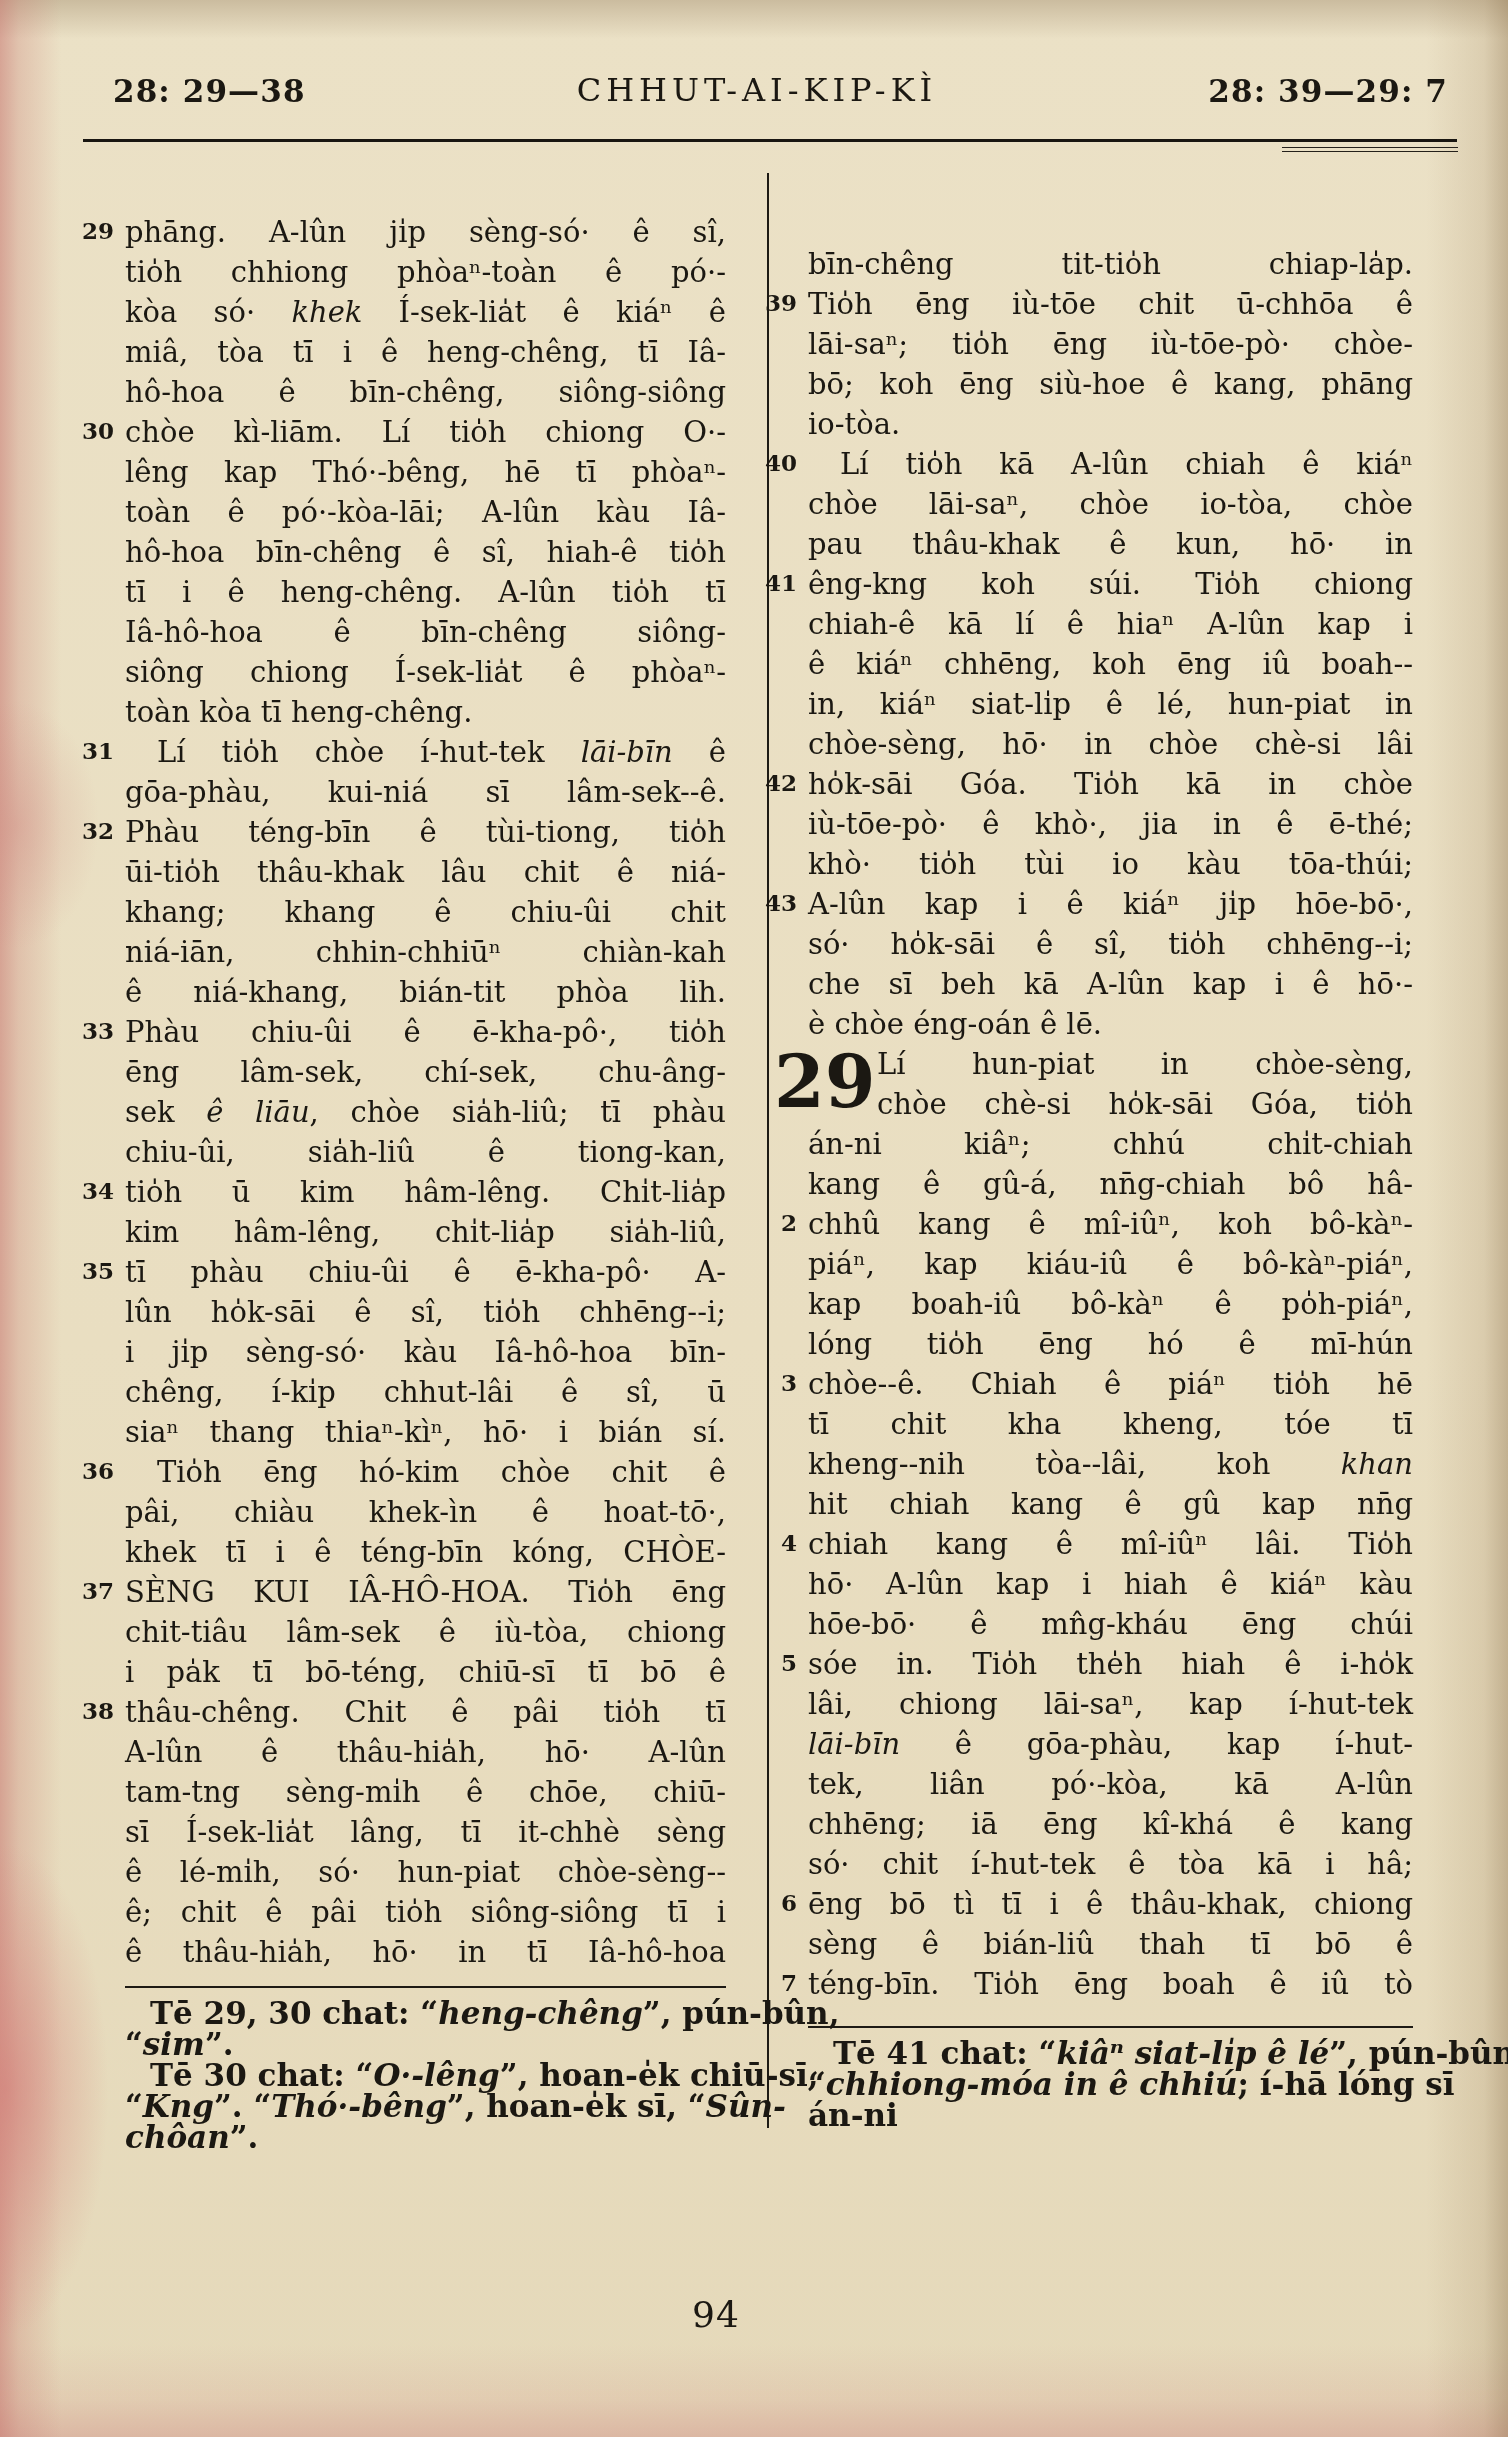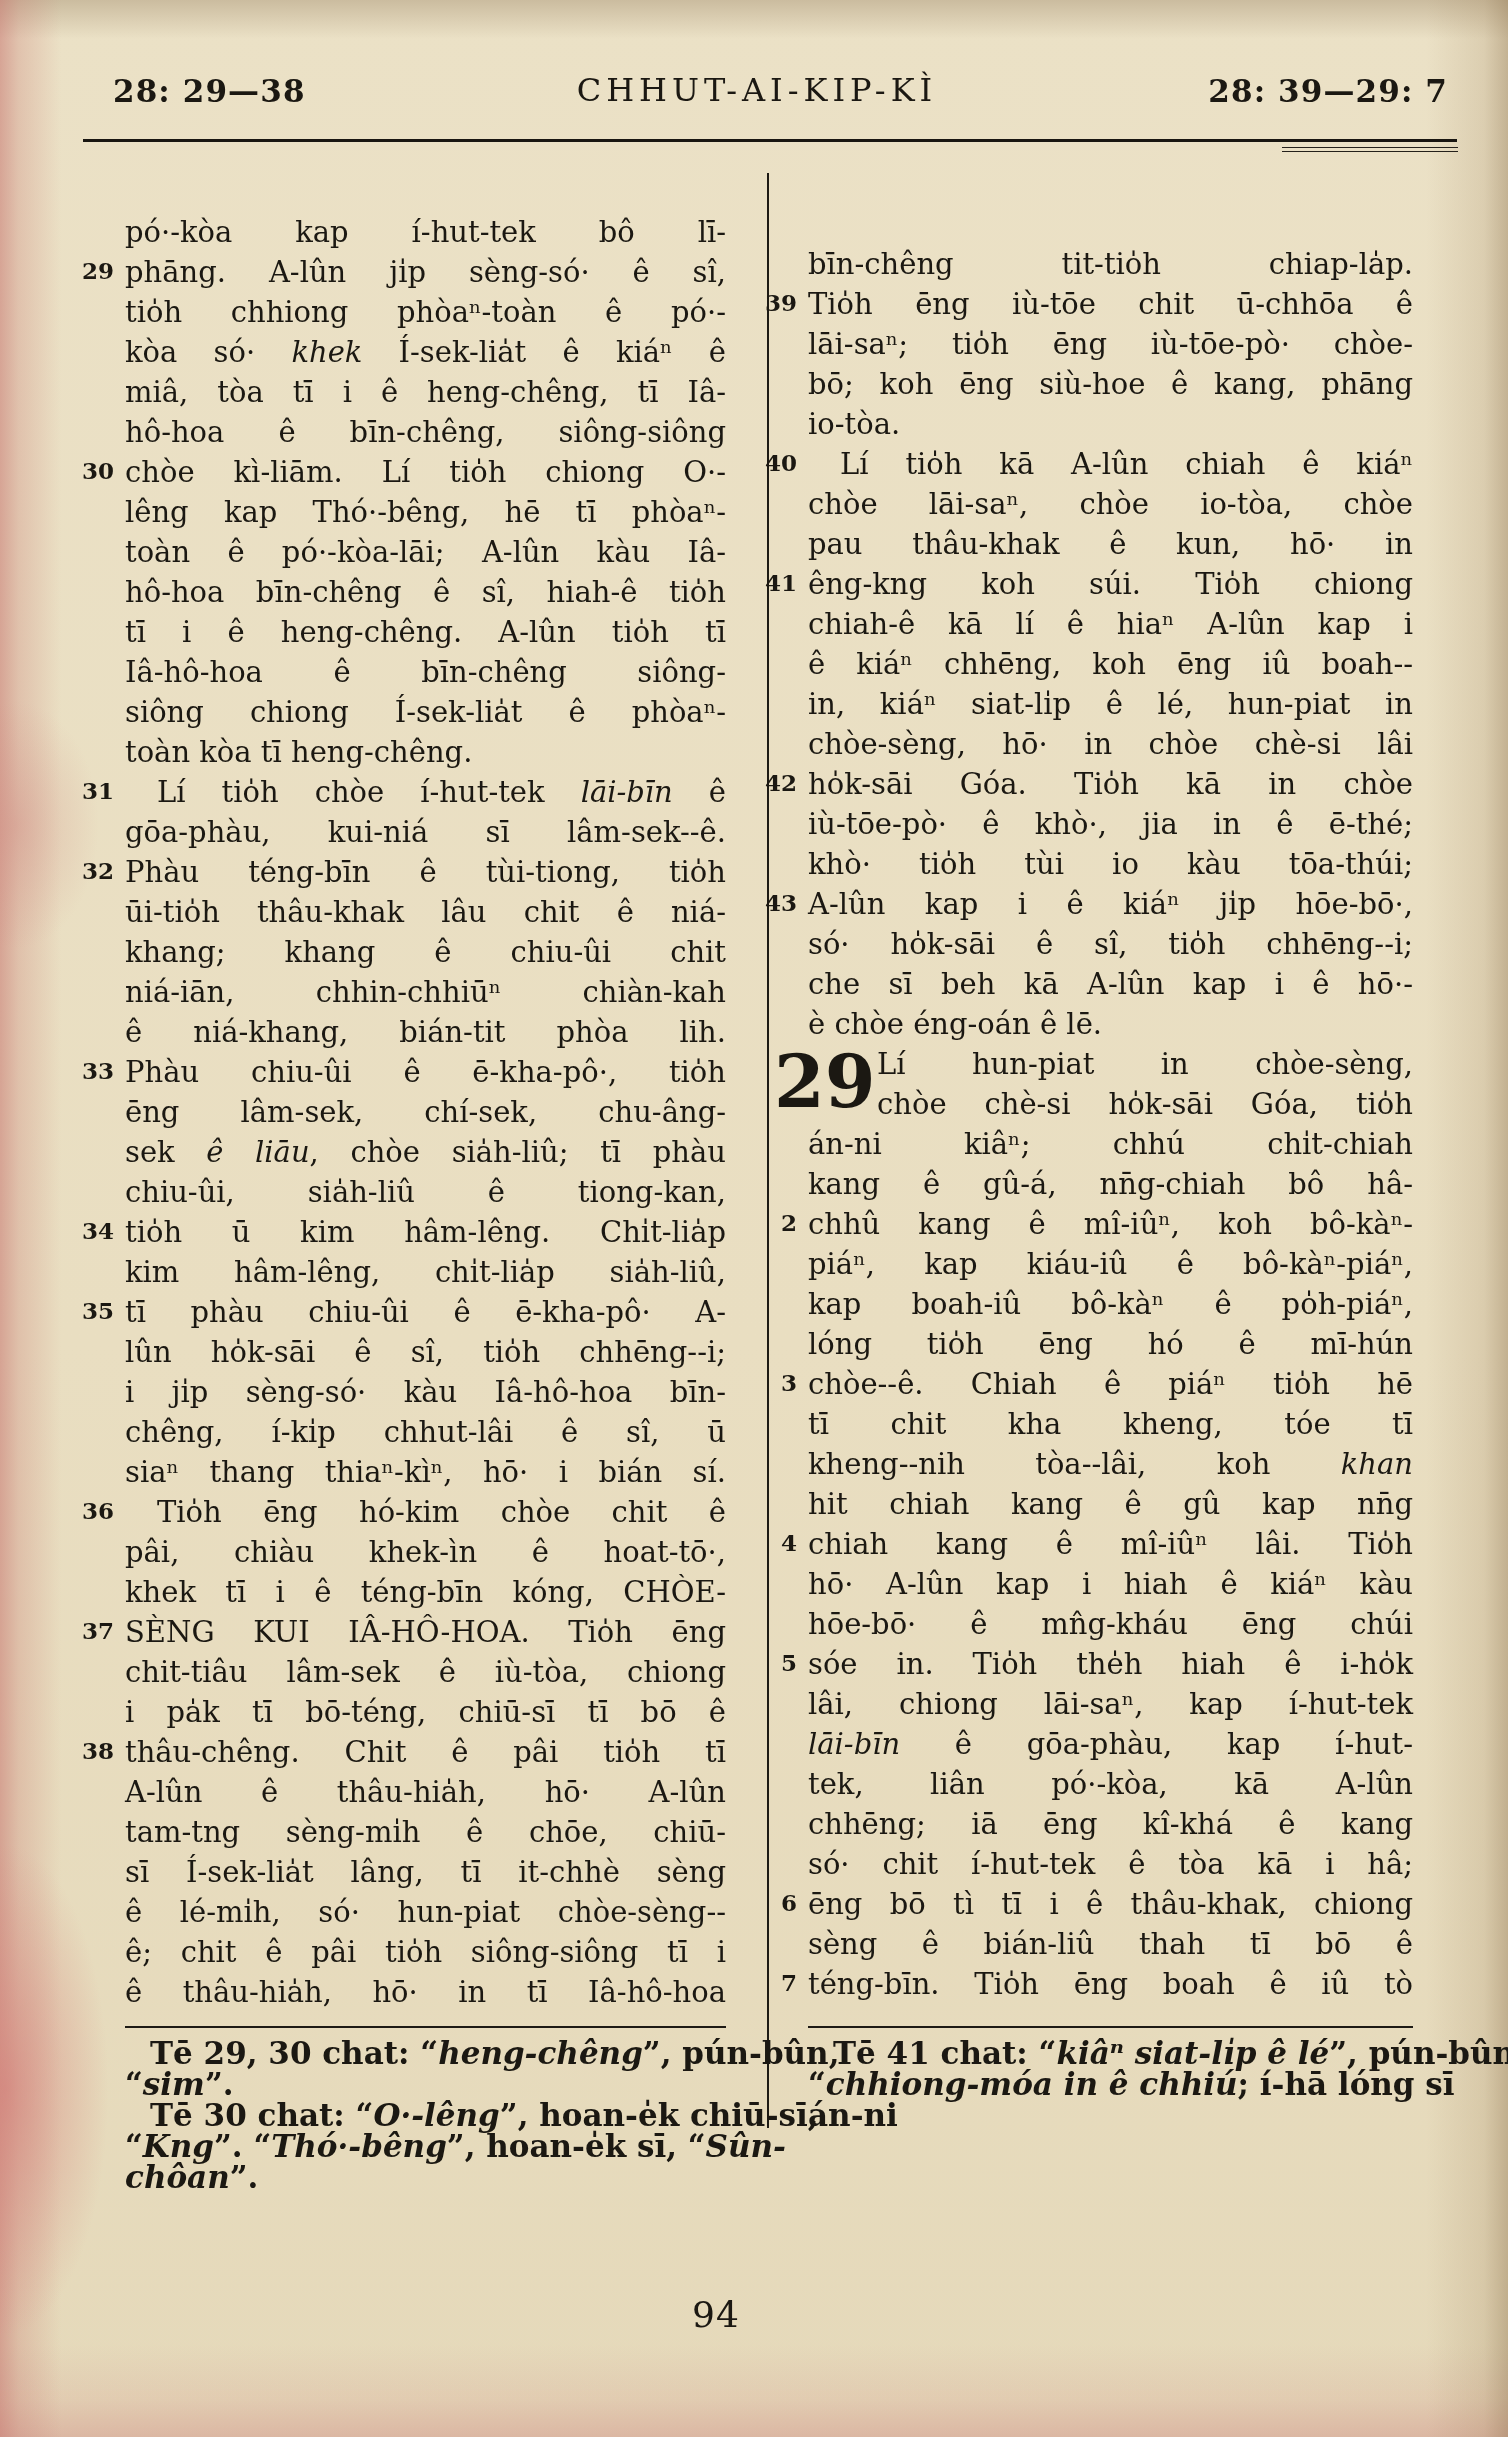--- a/index.html
+++ b/index.html
@@ -83,21 +83,20 @@
   <span class="title">CHHUT-AI-KIP-KÌ</span>
   <span class="ref">28: 39—29: 7</span>
 </div>
 <div class="header-rule"></div>
 <div class="header-rule2"></div>
 
 <div class="divider"></div>
 
 <div class="column left">
   <div class="lines">
-      <div class="line">pó·-kòa kap í-hut-tek bô lī-</div>
       <div class="line"><span class="vnum">29</span>phāng.  A-lûn ji̍p sèng-só· ê sî,</div>
       <div class="line">tio̍h chhiong phòaⁿ-toàn ê pó·-</div>
       <div class="line">kòa só· <em>khek</em> Í-sek-lia̍t ê kiáⁿ ê</div>
       <div class="line">miâ, tòa tī i ê heng-chêng, tī Iâ-</div>
       <div class="line">hô-hoa ê bīn-chêng, siông-siông</div>
       <div class="line"><span class="vnum">30</span>chòe kì-liām.  Lí tio̍h chiong O·-</div>
       <div class="line">lêng kap Thó·-bêng, hē tī phòaⁿ-</div>
       <div class="line">toàn ê pó·-kòa-lāi; A-lûn kàu Iâ-</div>
       <div class="line">hô-hoa bīn-chêng ê sî, hiah-ê tio̍h</div>
       <div class="line">tī i ê heng-chêng.  A-lûn tio̍h tī</div>

